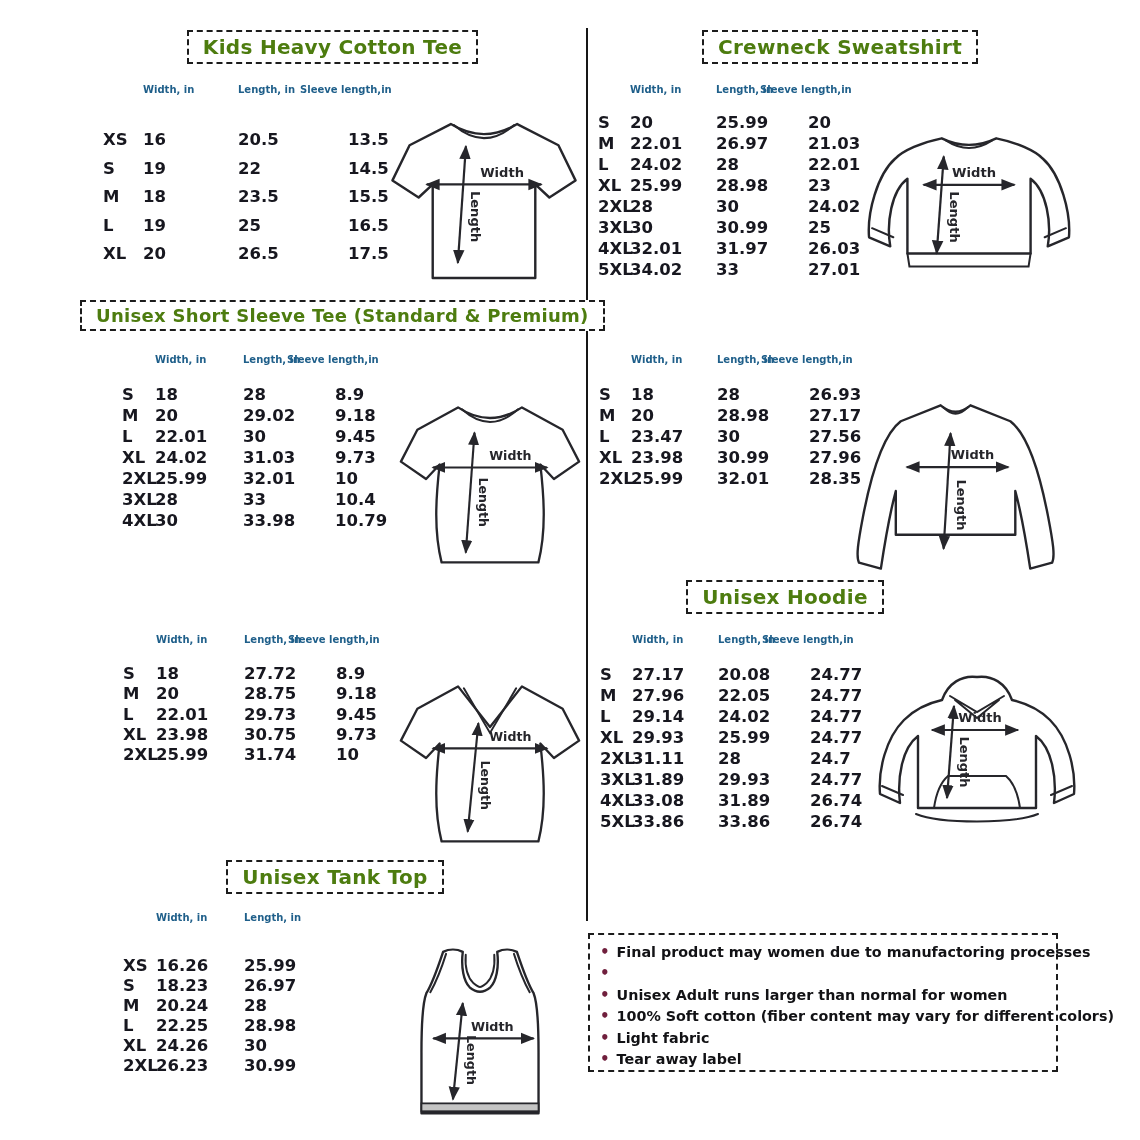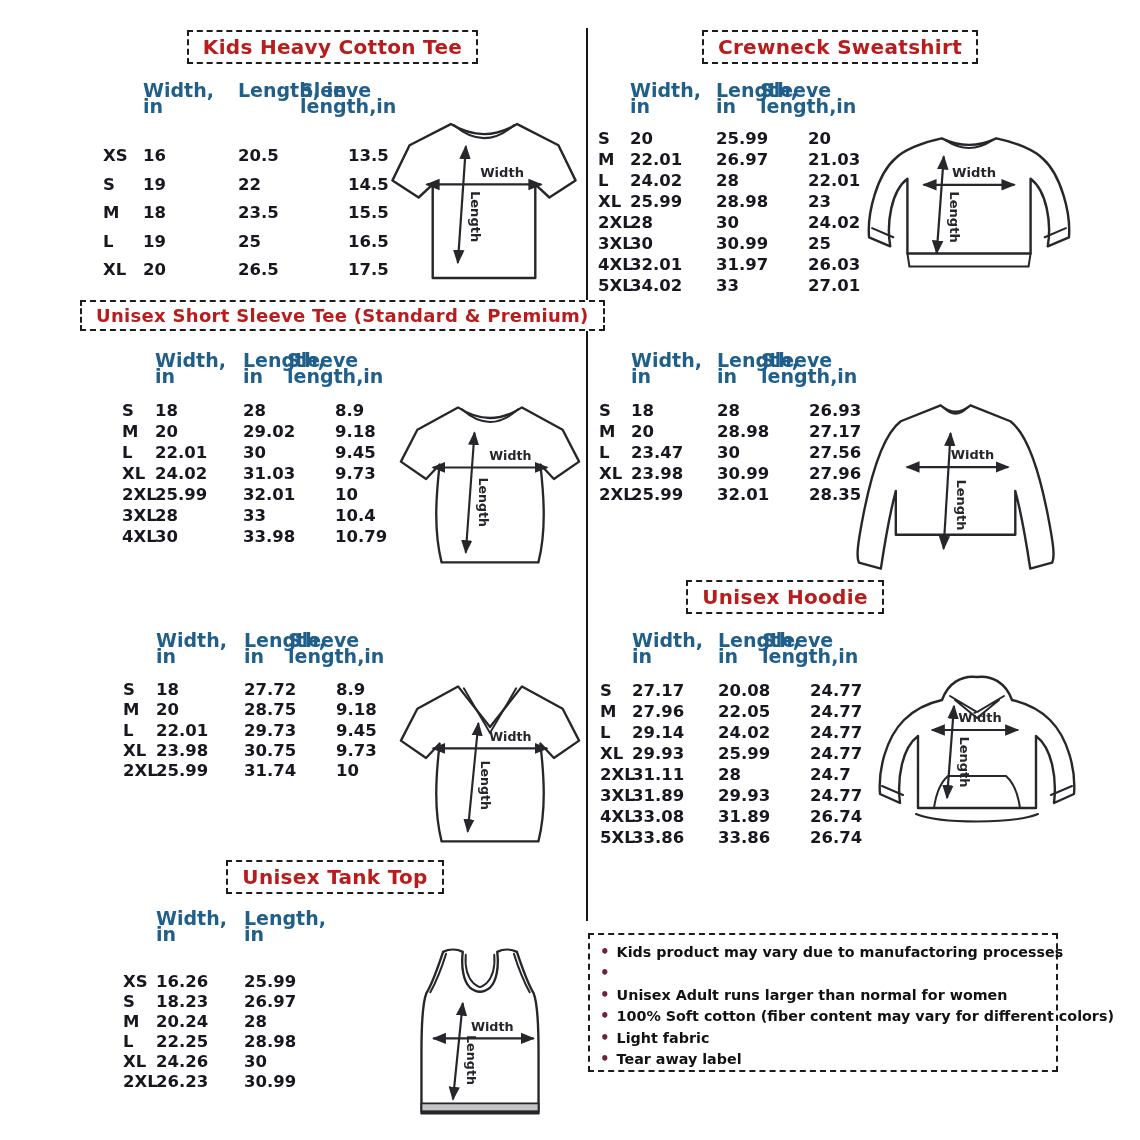--- a/index.html
+++ b/index.html
@@ -2,25 +2,25 @@
 <html><head>
 <meta charset="utf-8">
 <style>
   html,body{margin:0;padding:0;background:#fff;}
   body{width:1140px;height:1140px;font-family:"DejaVu Sans",sans-serif;}
   .canvas{position:relative;width:1140px;height:1140px;background:#fff;overflow:hidden;}
   .divider{position:absolute;left:586px;top:28px;width:2px;height:893px;background:#161616;}
   .section{position:absolute;}
   .title-wrap{position:absolute;left:0;top:0;width:100%;text-align:center;}
   .title{display:inline-block;border:2px dashed #1c1c1c;padding:3px 14px;background:#fff;
-         color:#b91c1c;font-weight:700;font-size:20px;letter-spacing:.3px;white-space:nowrap;}
+         color:#4d7c0f;font-weight:700;font-size:20px;letter-spacing:.3px;white-space:nowrap;}
   .title.small{font-size:18px;text-align:right;}
   .table{position:absolute;}
   .thead{display:flex;align-items:flex-start;}
-  .th{color:#1f5f8a;font-weight:700;font-size:19px;line-height:16px;}
+  .th{color:#1f5f8a;font-weight:700;font-size:10px;line-height:16px;}
   .th.c2{width:150px !important;margin-left:-48px;text-align:left;}
   .tr{display:flex;}
   .td{font-weight:700;font-size:16.5px;color:#17171f;}
   
   .t-kids .size{width:40px}.t-kids .c0{width:95px}.t-kids .c1{width:110px}
   .t-left .size{width:33px}.t-left .c0{width:88px}.t-left .c1{width:92px}
   .t-right .size{width:32px}.t-right .c0{width:86px}.t-right .c1{width:92px}
   .c2{width:90px}
   
   .t-kids .tr{height:28.6px;line-height:28.6px}
@@ -482,21 +482,21 @@
       <line class="arrow" x1="50" y1="60" x2="40" y2="158" marker-start="url(#arw)" marker-end="url(#arw)"></line>
       <text x="80" y="88" text-anchor="middle">Width</text>
       <text transform="rotate(90 54 118)" x="54" y="118" text-anchor="middle">Length</text>
     </svg>
   </div>
 
   <div class="notes">
     <div>
         <div class="note-line">
           <span class="bullet">•</span>
-          <span class="note-text">Kids product may vary due to manufactoring processes</span>
+          <span class="note-text">Final product may women due to manufactoring processes</span>
         </div>
         <div class="note-line">
           <span class="bullet">•</span>
         </div>
         <div class="note-line">
           <span class="bullet">•</span>
           <span class="note-text">Unisex Adult runs larger than normal for women</span>
         </div>
         <div class="note-line">
           <span class="bullet">•</span>

